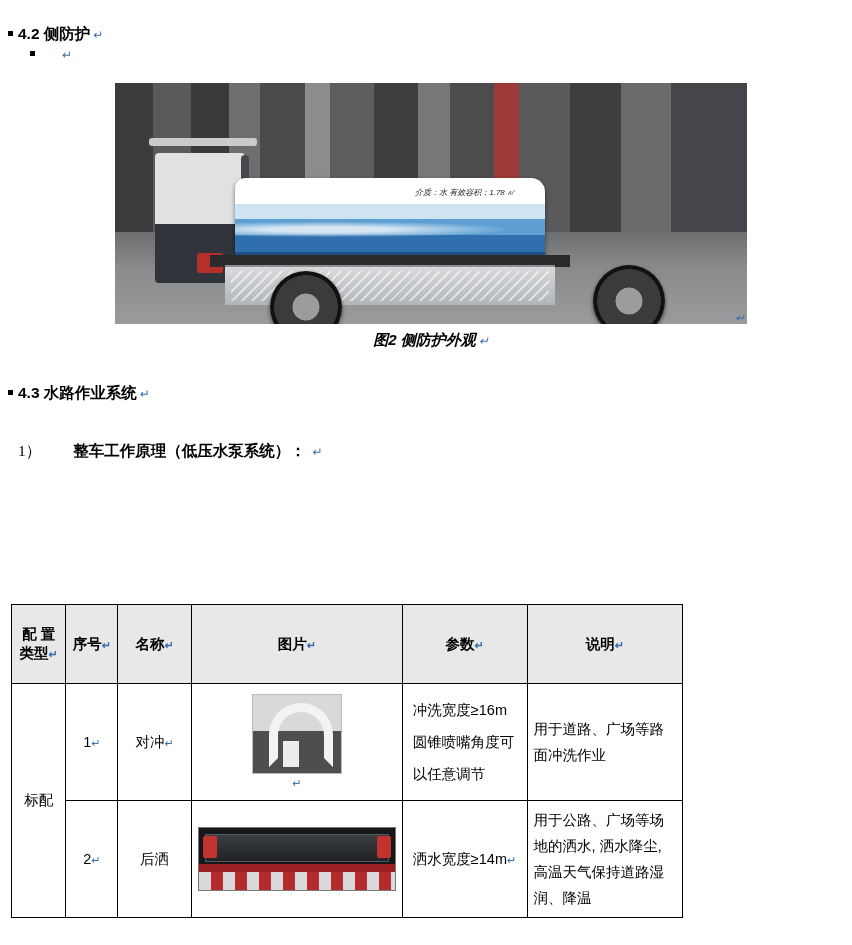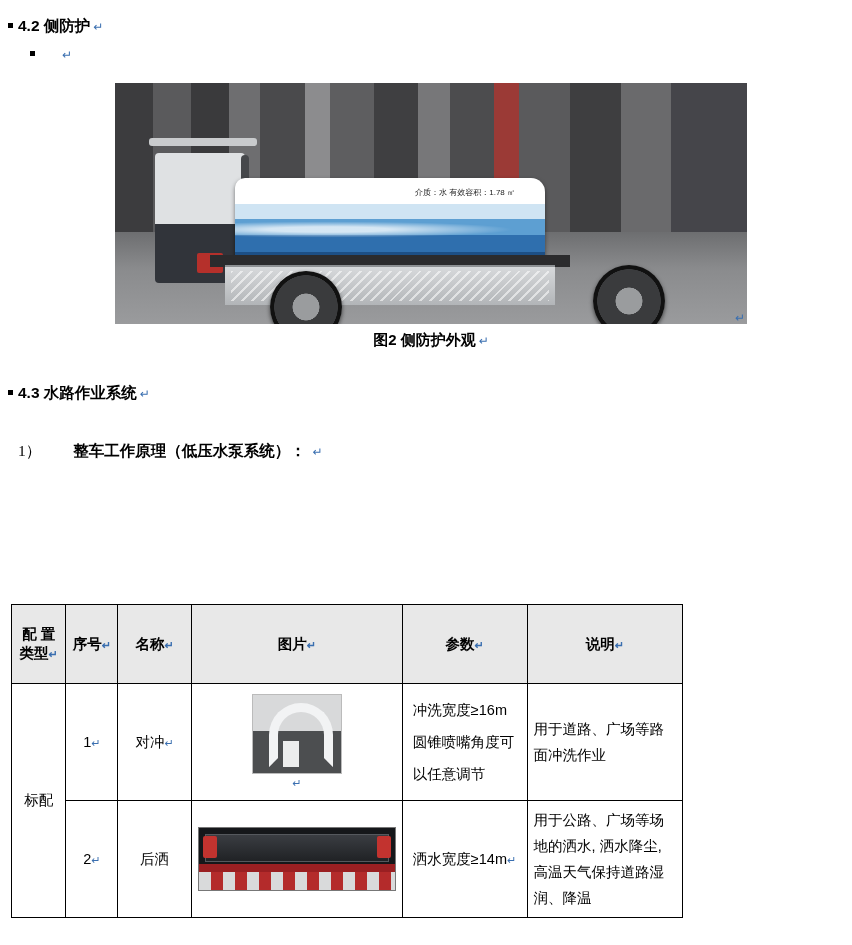--- a/index.html
+++ b/index.html
@@ -42,21 +42,21 @@
     flex: none;
   }
   .pilcrow {
     color: #3a6fb0;
     font-size: 12px;
     font-family: "Liberation Sans", sans-serif;
     margin-left: 3px;
     font-weight: normal;
   }
 
-  #h42 { position: absolute; left: 8px;  top: 16px; }
+  #h42 { position: absolute; left: 8px;  top: 24px; }
   #h43 { position: absolute; left: 8px;  top: 383px; }
 
   
   .bullet-para {
     position: absolute;
     left: 30px;
     top: 48px;
     width: 760px;
     font-size: 15.5px;
     display: flex;
@@ -74,20 +74,21 @@
   }
   .bullet-para .txt { letter-spacing: 0.4px; }
 
   
   .figure-wrap {
     position: absolute;
     left: 115px;
     top: 83px;
     width: 632px;
     height: 241px;
+    font-style: italic;
   }
   .photo {
     width: 632px;
     height: 241px;
     position: relative;
     overflow: hidden;
     background: #2b2b2d;
   }
   
   .ph-wall {

